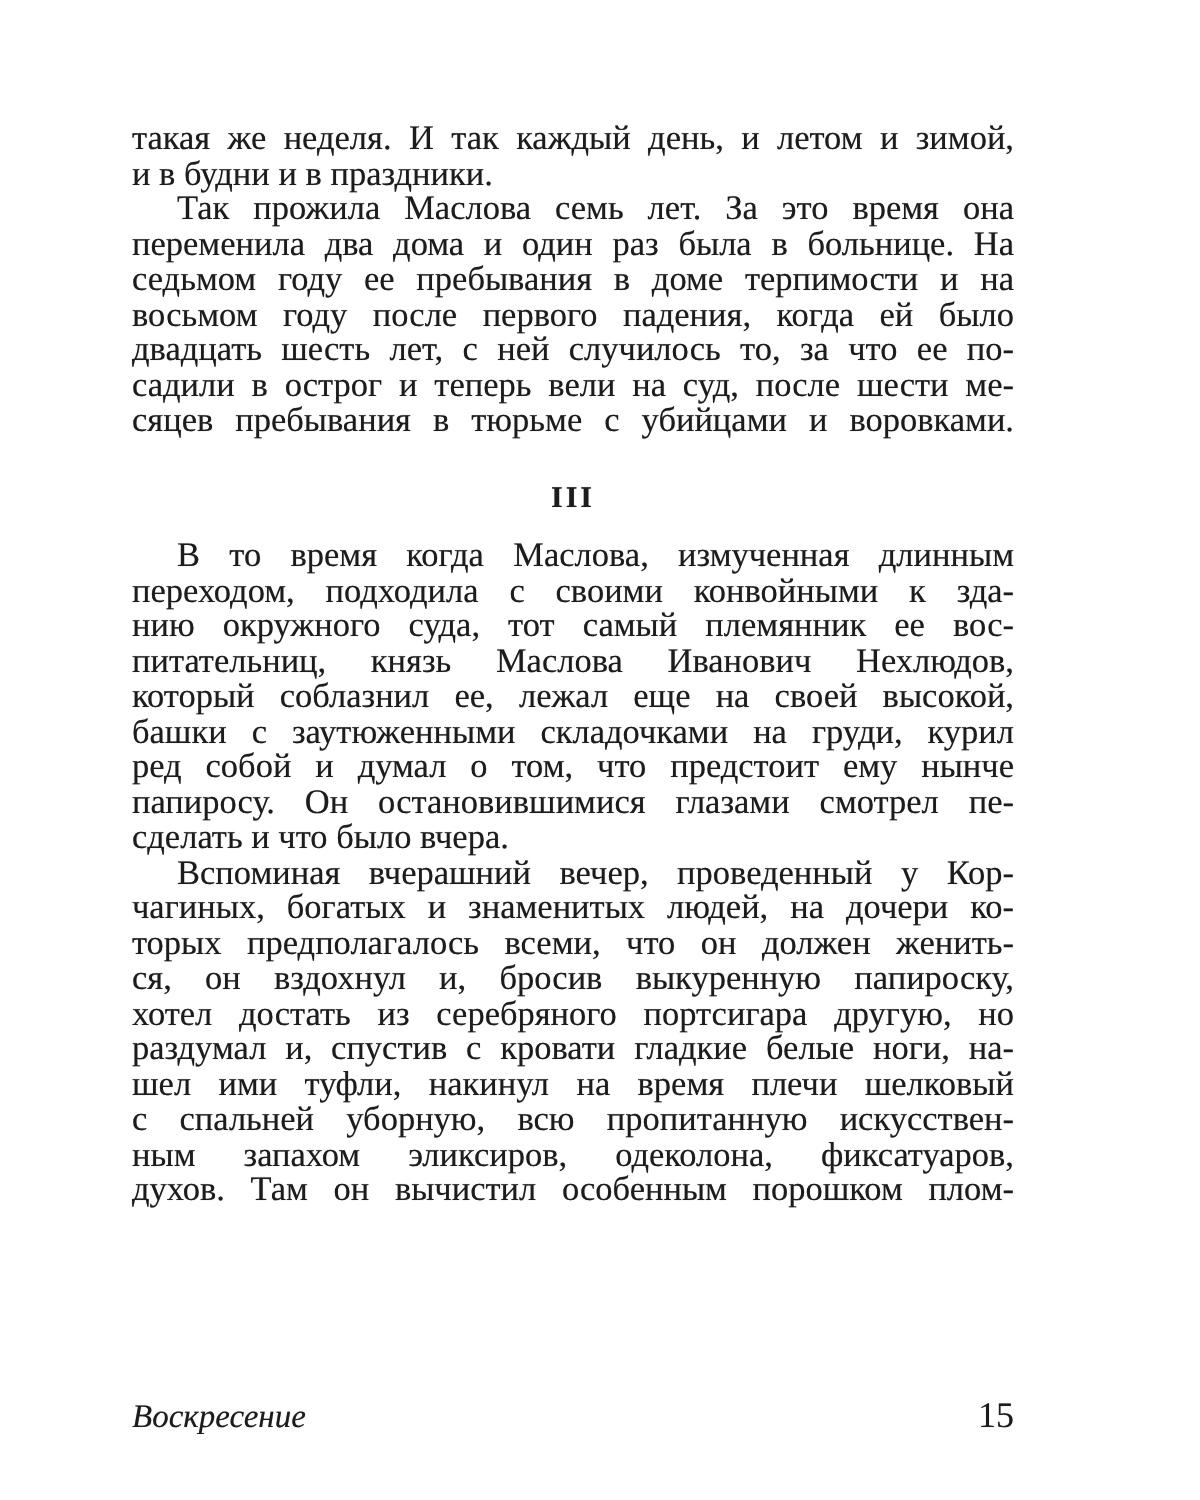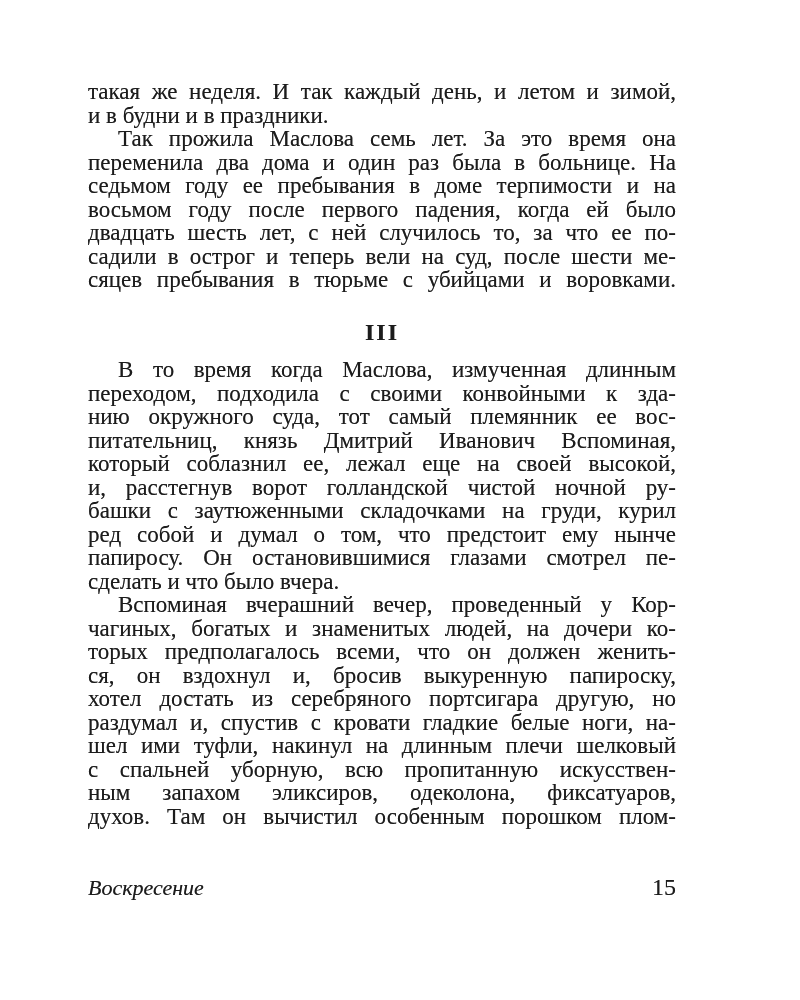--- a/index.html
+++ b/index.html
@@ -31,31 +31,31 @@
     text-align-last: justify;
   }
   .text-line.indent {
     text-indent: 30px;
   }
   .text-line.last-left {
     text-align-last: left;
   }
   .chapter-heading {
     font-weight: bold;
-    font-size: 24px;
+    font-size: 20px;
     line-height: 23.5px;
     text-align: center;
     letter-spacing: 2px;
     margin-top: 29px;
     margin-bottom: 14px;
   }
   .page-footer {
     position: absolute;
     left: 88px;
-    top: 875px;
+    top: 932px;
     width: 588px;
     display: flex;
     justify-content: space-between;
     align-items: baseline;
     text-shadow: 0 0 0.5px rgba(20,20,20,0.55);
     text-align: right;
   }
   .running-title {
     font-style: italic;
     font-size: 22px;
@@ -77,34 +77,33 @@
       <div class="text-line">переменила два дома и один раз была в больнице. На</div>
       <div class="text-line">седьмом году ее пребывания в доме терпимости и на</div>
       <div class="text-line">восьмом году после первого падения, когда ей было</div>
       <div class="text-line">двадцать шесть лет, с ней случилось то, за что ее по-</div>
       <div class="text-line">садили в острог и теперь вели на суд, после шести ме-</div>
       <div class="text-line">сяцев пребывания в тюрьме с убийцами и воровками.</div>
       <div class="chapter-heading">III</div>
       <div class="text-line indent">В то время когда Маслова, измученная длинным</div>
       <div class="text-line">переходом, подходила с своими конвойными к зда-</div>
       <div class="text-line">нию окружного суда, тот самый племянник ее вос-</div>
-      <div class="text-line">питательниц, князь Дмитрий Иванович Вспоминая,</div>
+      <div class="text-line">питательниц, князь Маслова Иванович Нехлюдов,</div>
       <div class="text-line">который соблазнил ее, лежал еще на своей высокой,</div>
-      <div class="text-line">и, расстегнув ворот голландской чистой ночной ру-</div>
       <div class="text-line">башки с заутюженными складочками на груди, курил</div>
       <div class="text-line">ред собой и думал о том, что предстоит ему нынче</div>
       <div class="text-line">папиросу. Он остановившимися глазами смотрел пе-</div>
       <div class="text-line last-left">сделать и что было вчера.</div>
       <div class="text-line indent">Вспоминая вчерашний вечер, проведенный у Кор-</div>
       <div class="text-line">чагиных, богатых и знаменитых людей, на дочери ко-</div>
       <div class="text-line">торых предполагалось всеми, что он должен женить-</div>
       <div class="text-line">ся, он вздохнул и, бросив выкуренную папироску,</div>
       <div class="text-line">хотел достать из серебряного портсигара другую, но</div>
       <div class="text-line">раздумал и, спустив с кровати гладкие белые ноги, на-</div>
-      <div class="text-line">шел ими туфли, накинул на длинным плечи шелковый</div>
+      <div class="text-line">шел ими туфли, накинул на время плечи шелковый</div>
       <div class="text-line">с спальней уборную, всю пропитанную искусствен-</div>
       <div class="text-line">ным запахом эликсиров, одеколона, фиксатуаров,</div>
       <div class="text-line">духов. Там он вычистил особенным порошком плом-</div>
     </main>
   <footer class="page-footer">
     <span class="running-title">Воскресение</span>
     <span class="page-number">15</span>
   </footer>
 </div>
 

